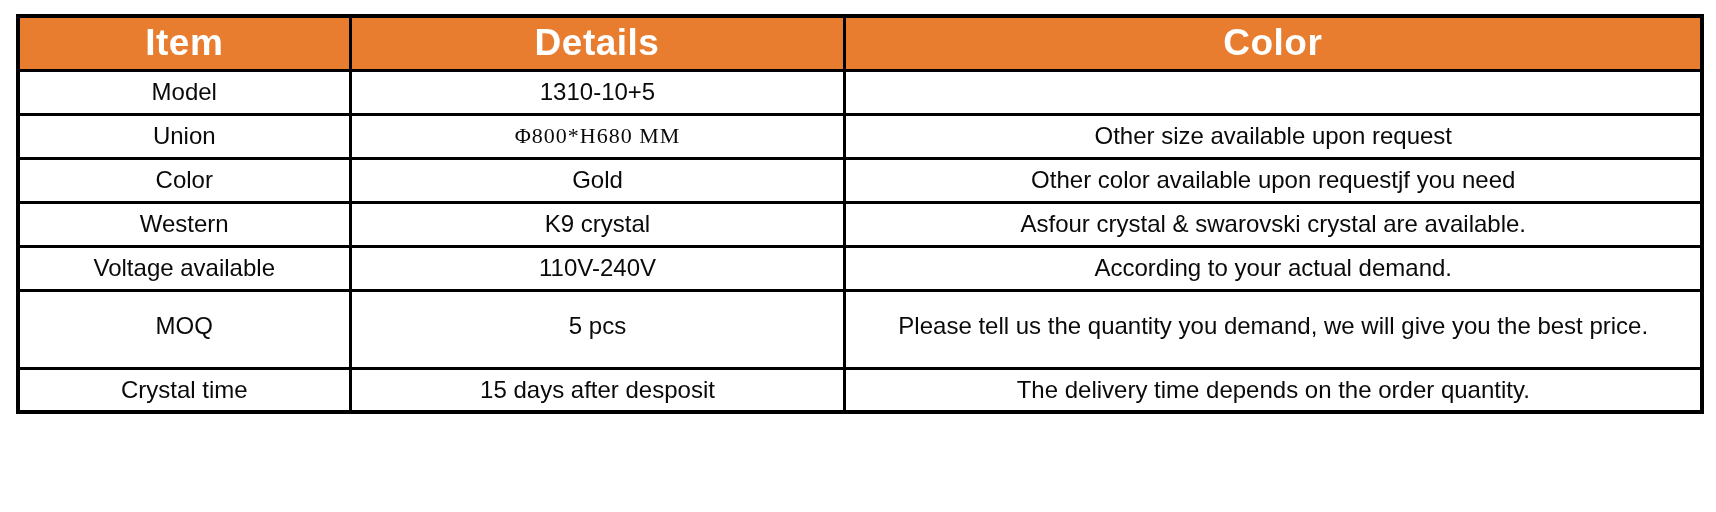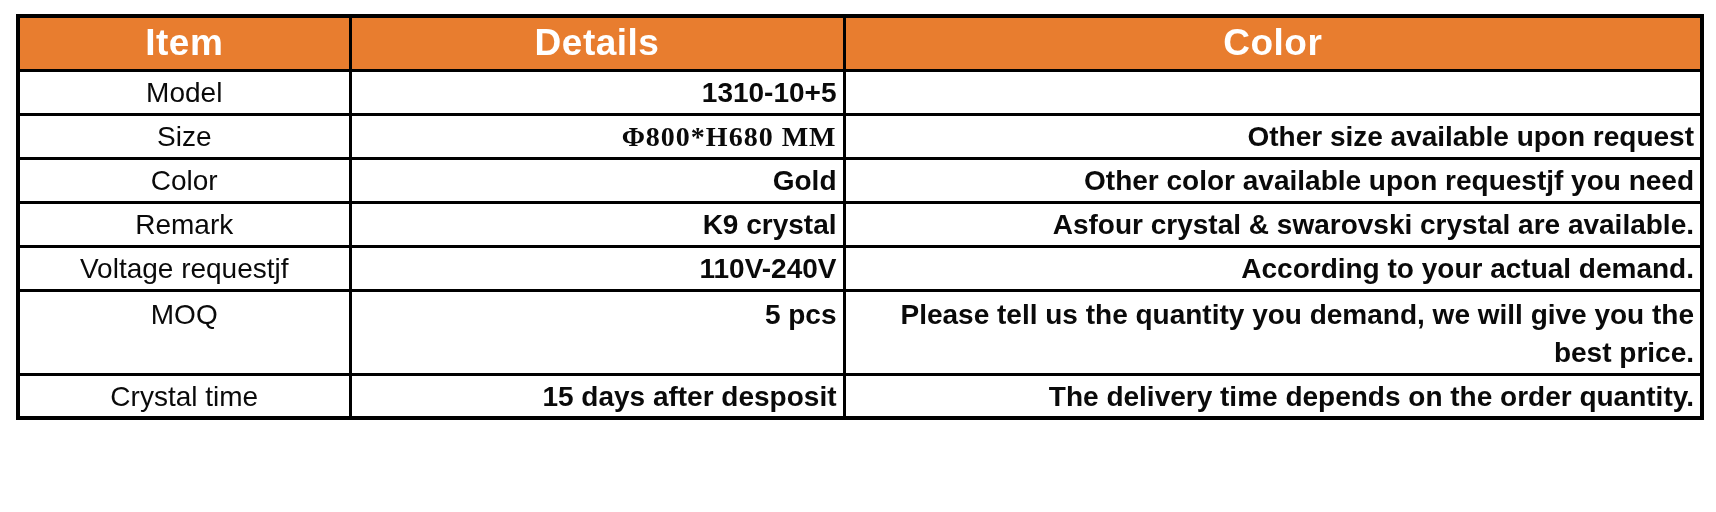--- a/index.html
+++ b/index.html
@@ -46,43 +46,42 @@
     color: var(--header-fg);
     font-size: 37px;
     font-weight: bold;
     text-align: center;
     height: 54px;
     vertical-align: middle;
     letter-spacing: 0.5px;
   }
   tbody td {
     color: var(--body-fg);
-    font-size: 28px;
+    font-size: 24px;
     height: 44px;
     vertical-align: middle;
     line-height: 1.25;
   }
   tbody td.item {
     text-align: center;
     padding: 0 4px;
   }
   tbody td.detail, tbody td.remark {
-    text-align: right;
+    text-align: center;
     padding: 0 6px 0 7px;
-    font-weight: bold;
   }
   tr.tall td {
     height: 78px;
     vertical-align: top;
-    padding-top: 4px;
+    padding-top: 17px;
     line-height: 1.38;
   }
   td.serif-cell {
     font-family: "Liberation Serif", "DejaVu Serif", serif;
-    font-size: 28px;
+    font-size: 22px;
     letter-spacing: 1px;
   }
 </style>
 </head>
 <body>
 
 <div class="canvas">
   <table class="spec">
     <colgroup>
       <col class="c-item">
@@ -96,36 +95,36 @@
         <th>Color</th>
       </tr>
     </thead>
     <tbody>
       <tr>
         <td class="item">Model</td>
         <td class="detail">1310-10+5</td>
         <td class="remark"></td>
       </tr>
       <tr>
-        <td class="item">Size</td>
+        <td class="item">Union</td>
         <td class="detail serif-cell">Φ800*H680 MM</td>
         <td class="remark">Other size available upon request</td>
       </tr>
       <tr>
         <td class="item">Color</td>
         <td class="detail">Gold</td>
         <td class="remark">Other color available upon requestjf you need</td>
       </tr>
       <tr>
-        <td class="item">Remark</td>
+        <td class="item">Western</td>
         <td class="detail">K9 crystal</td>
         <td class="remark">Asfour crystal &amp; swarovski crystal are available.</td>
       </tr>
       <tr>
-        <td class="item">Voltage requestjf</td>
+        <td class="item">Voltage available</td>
         <td class="detail">110V-240V</td>
         <td class="remark">According to your actual demand.</td>
       </tr>
       <tr class="tall">
         <td class="item">MOQ</td>
         <td class="detail">5 pcs</td>
         <td class="remark">Please tell us the quantity you demand, we will give you the best price.</td>
       </tr>
       <tr>
         <td class="item">Crystal time</td>

